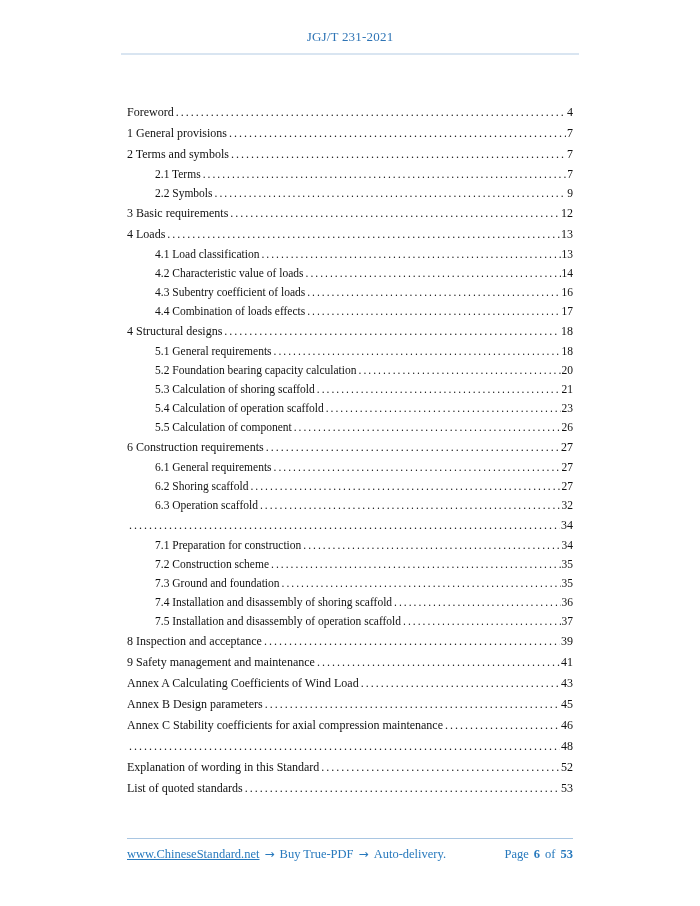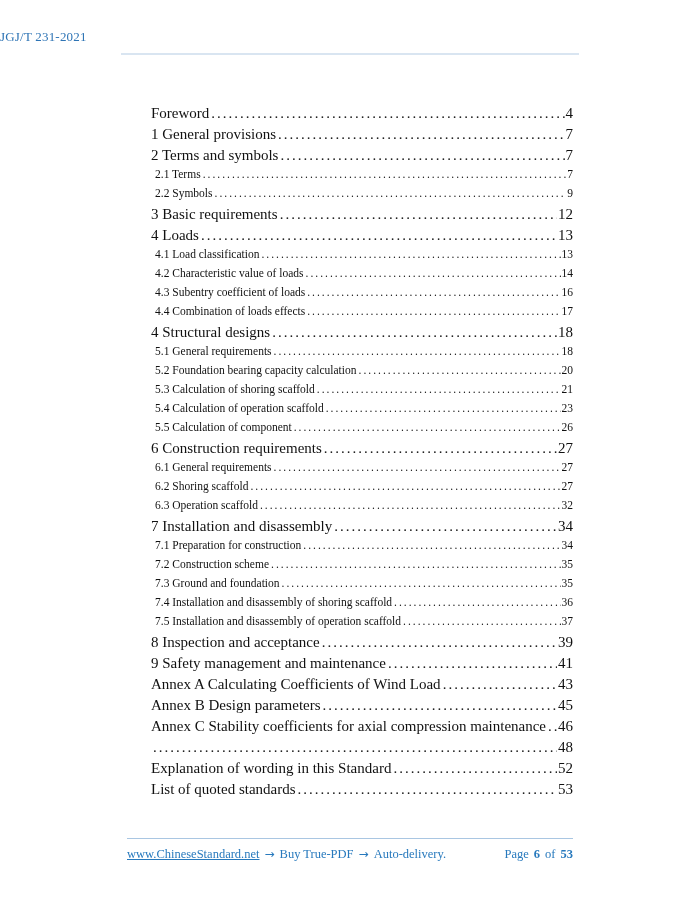--- a/index.html
+++ b/index.html
@@ -18,21 +18,21 @@
   .page {
     position: absolute;
     inset: 0;
   }
   
   .doc-header {
     position: absolute;
     top: 29px;
     left: 0;
     right: 0;
-    text-align: left;
+    text-align: center;
     font-size: 13px;
     color: #2e74b5;
     letter-spacing: 0.2px;
   }
   .header-rule {
     position: absolute;
     top: 53px;
     left: 121px;
     width: 458px;
     height: 2px;
@@ -55,23 +55,22 @@
     top: 105px;
     left: 127px;
     width: 446px;
   }
   .toc-row {
     display: flex;
     align-items: baseline;
     white-space: nowrap;
   }
   .toc-row.lvl1 {
-    font-size: 15px;
+    font-size: 12px;
     height: 21px;
-    margin-left: 24px;
   }
   .toc-row.lvl2 {
     font-size: 11.5px;
     height: 19px;
     padding-left: 28px;
   }
   .toc-label {
     flex: 0 0 auto;
   }
   .toc-dots {
@@ -222,21 +221,20 @@
         <span class="toc-label">6.2 Shoring scaffold</span>
         <span class="toc-dots">............................................................................................................................................................................................................................</span>
         <span class="toc-page">27</span>
       </div>
       <div class="toc-row lvl2">
         <span class="toc-label">6.3 Operation scaffold</span>
         <span class="toc-dots">............................................................................................................................................................................................................................</span>
         <span class="toc-page">32</span>
       </div>
       <div class="toc-row lvl1">
-        <span class="toc-label">7 Installation and disassembly</span>
         <span class="toc-dots">............................................................................................................................................................................................................................</span>
         <span class="toc-page">34</span>
       </div>
       <div class="toc-row lvl2">
         <span class="toc-label">7.1 Preparation for construction</span>
         <span class="toc-dots">............................................................................................................................................................................................................................</span>
         <span class="toc-page">34</span>
       </div>
       <div class="toc-row lvl2">
         <span class="toc-label">7.2 Construction scheme</span>

